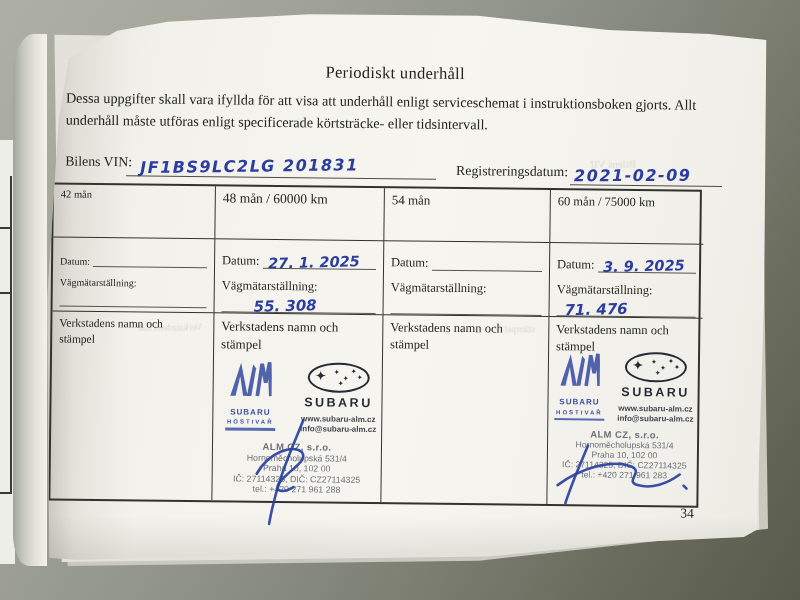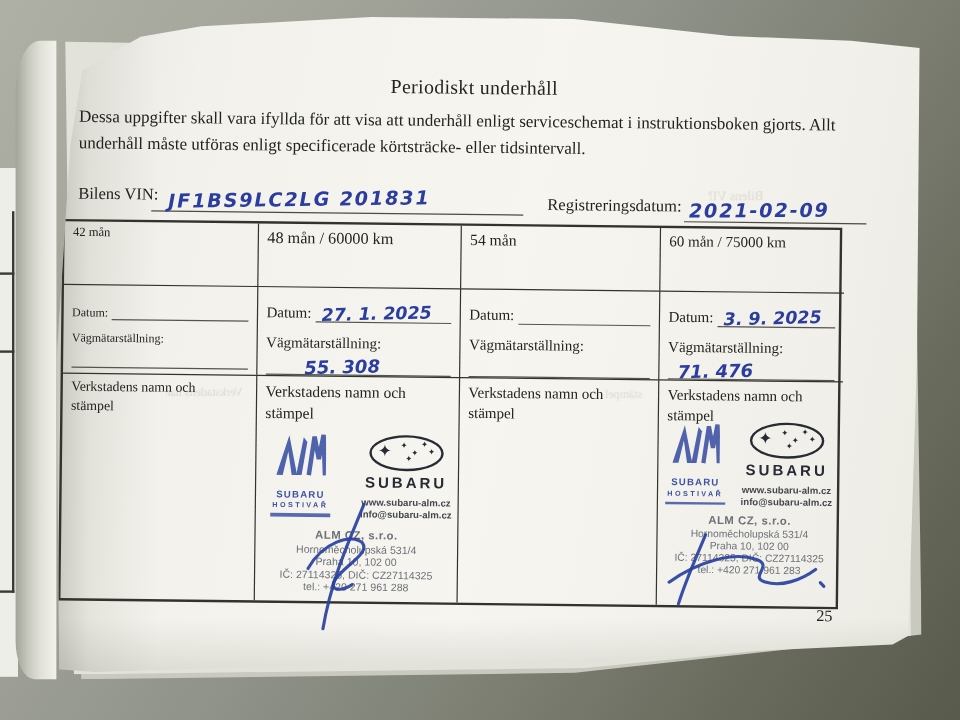--- a/index.html
+++ b/index.html
@@ -290,20 +290,20 @@
             <svg class="sig" style="left:6px;top:122px;" width="140" height="74" viewBox="0 0 140 74">
               <path d="M34,6 C26,26 18,44 12,64"></path>
               <path d="M4,46 C28,28 58,20 76,26 C92,31 70,41 84,45 C98,49 114,43 126,34"></path>
               <path d="M130,45 l3,3"></path>
             </svg>
           </div>
         </div>
 
       </div>
 
-      <div class="pageno">25</div>
+      <div class="pageno">34</div>
 
       <div class="ghost" style="left:546px;top:140px;width:46px;font-size:11px;">Bilens VIN:</div>
 
     </div>
   </div>
 
 </div>
 
 </body></html>

